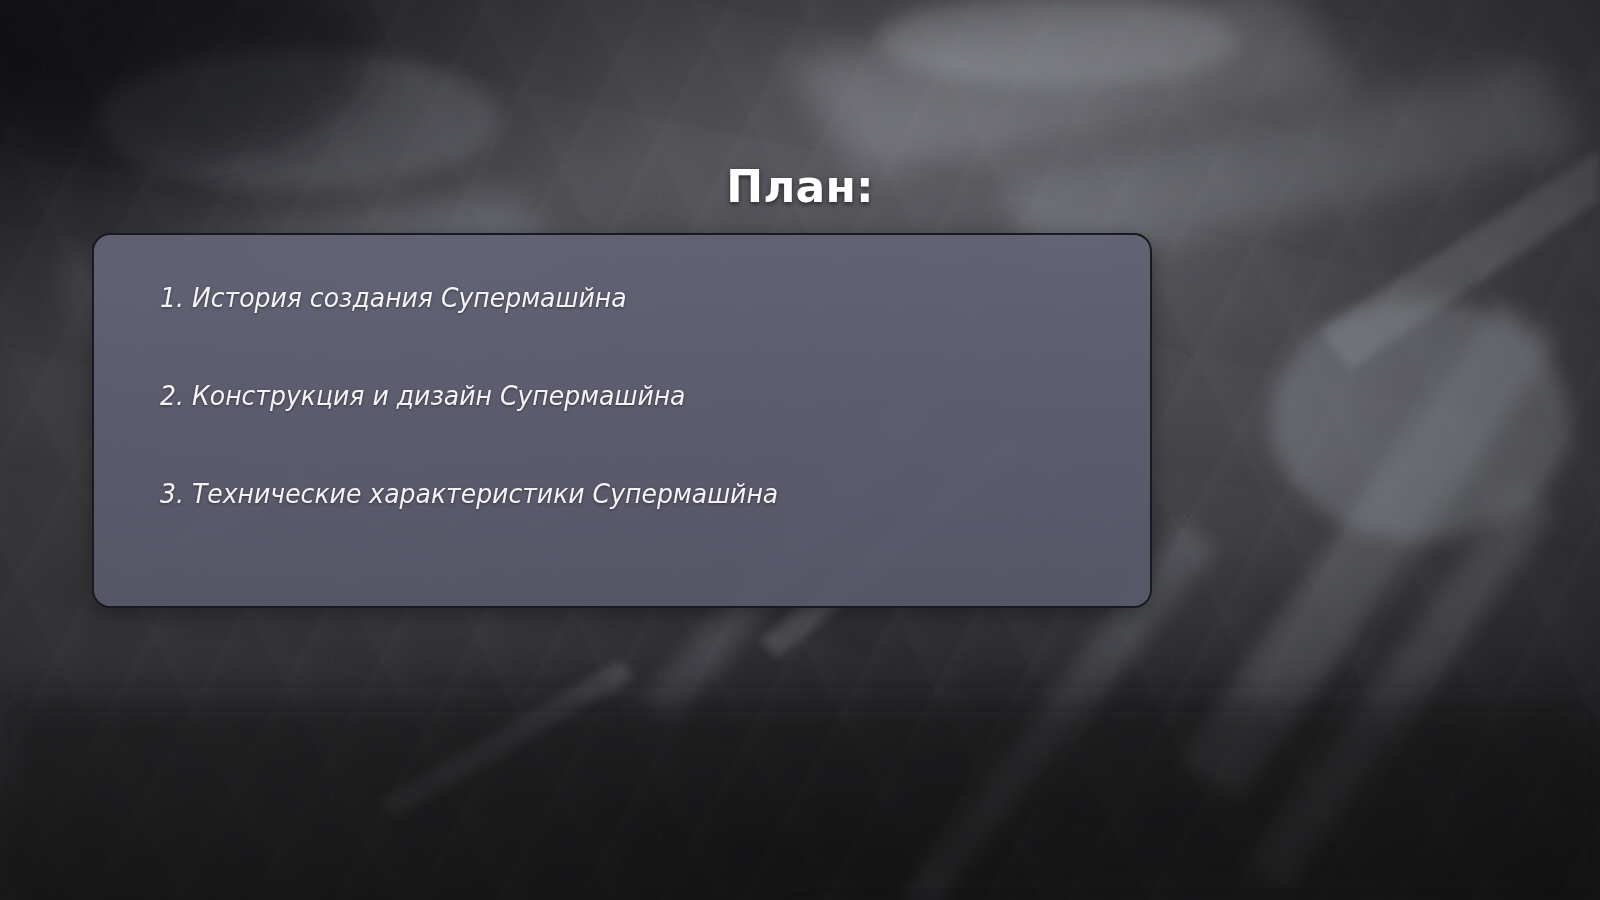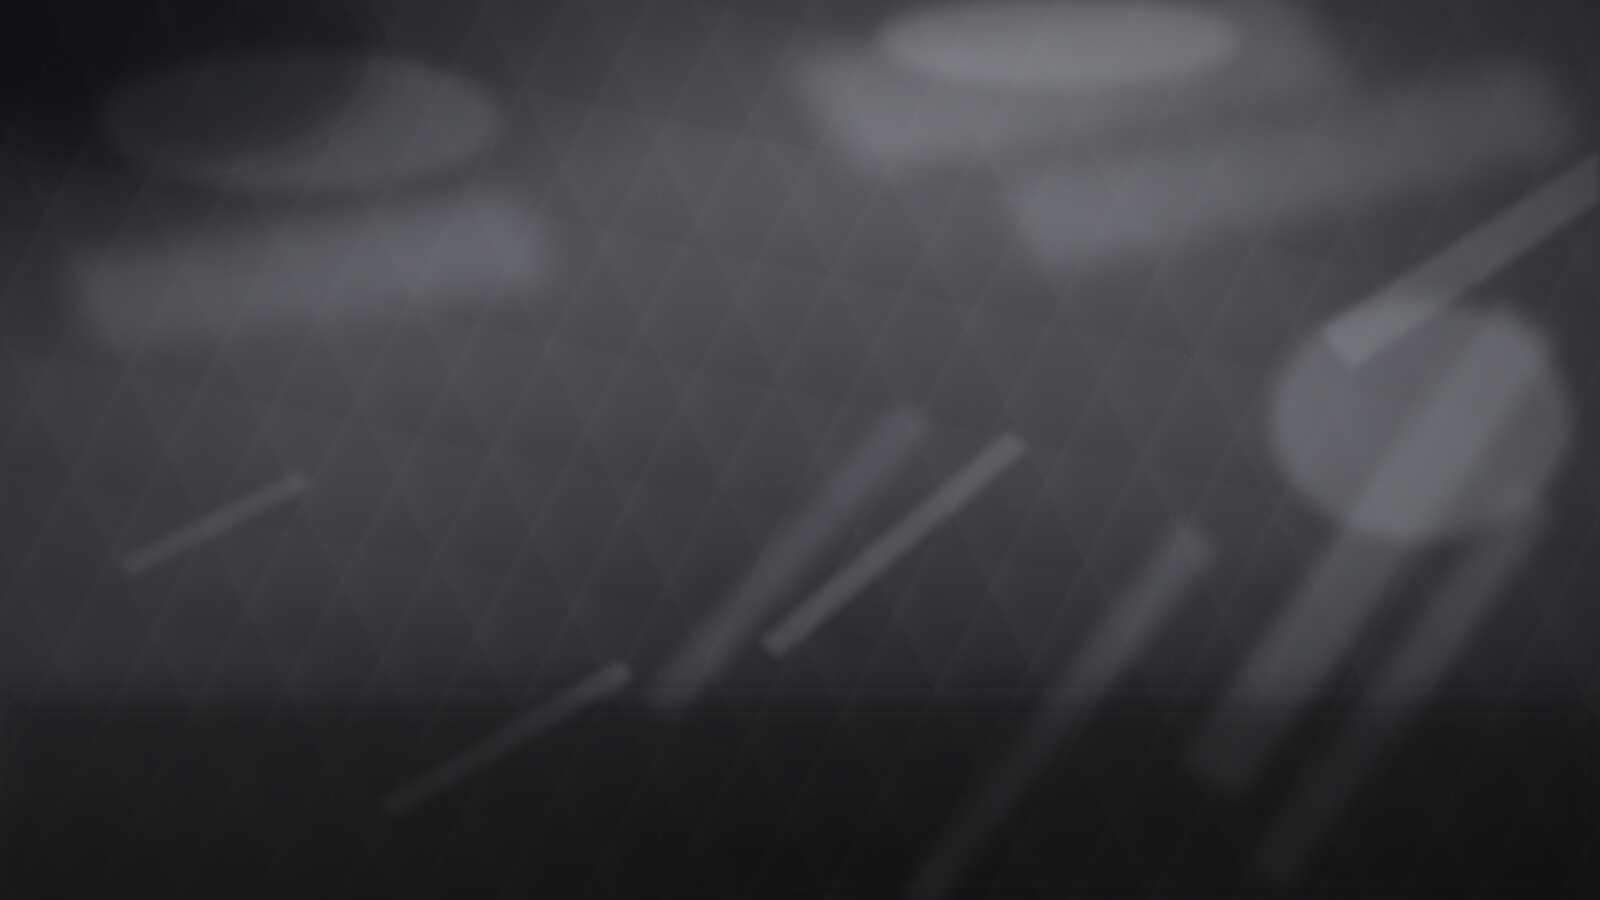--- a/index.html
+++ b/index.html
@@ -199,15 +199,23 @@
     <g filter="url(#blurB)" opacity="0.50">
       <rect x="0" y="700" width="1600" height="200" fill="#121215"></rect>
       <ellipse cx="140" cy="60" rx="230" ry="110" fill="#17171a"></ellipse>
       <ellipse cx="400" cy="860" rx="420" ry="130" fill="#141417"></ellipse>
     </g>
   </svg>
 
   <div class="bg-grain"></div>
   <div class="bg-vignette"></div>
 
-
+  <h1 class="title">План:</h1>
+
+  <div class="plan-card">
+    <ul class="plan-list">
+      <li class="plan-item">1. История создания Супермашйна</li>
+      <li class="plan-item">2. Конструкция и дизайн Супермашйна</li>
+      <li class="plan-item">3. Технические характеристики Супермашйна</li>
+    </ul>
+  </div>
 
 </div>
 
 </body></html>

